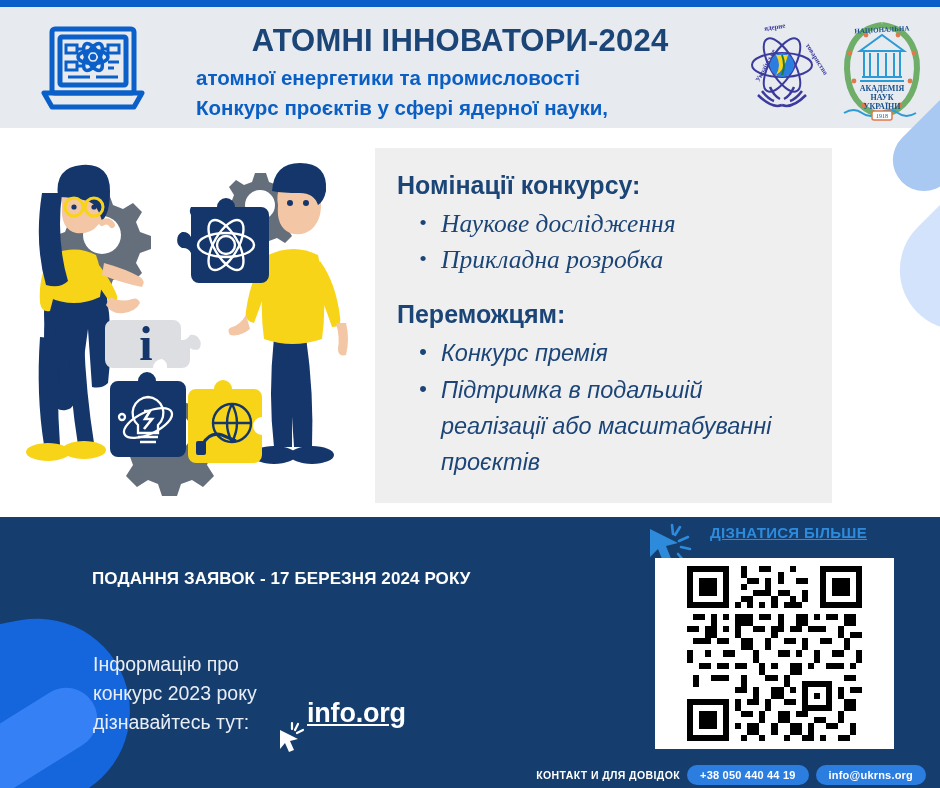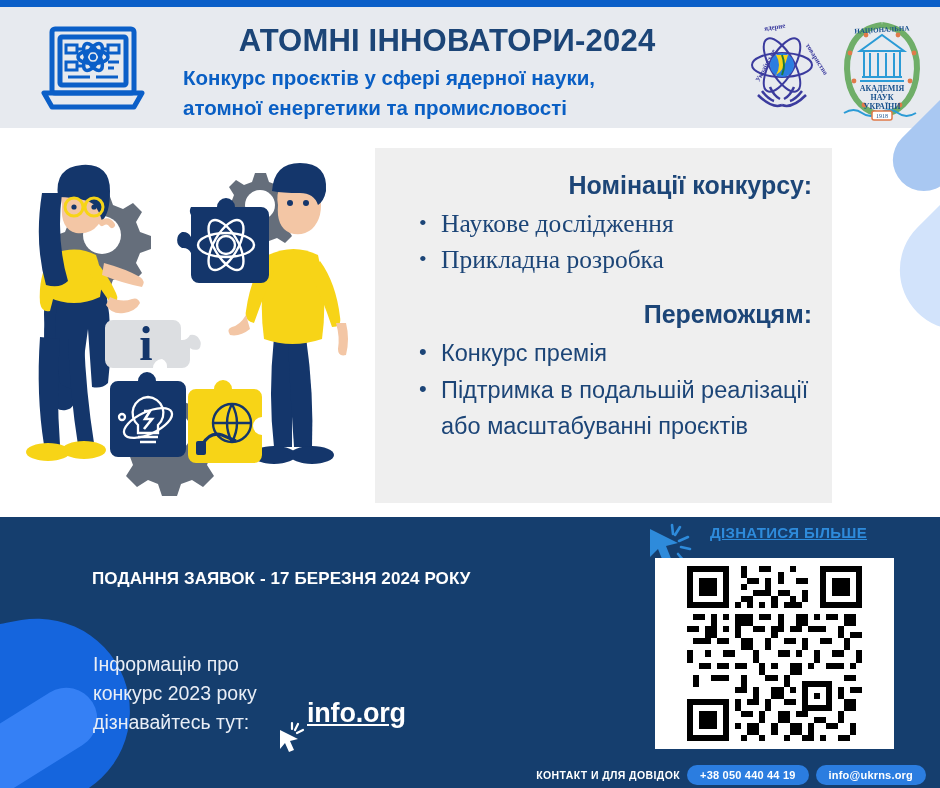--- a/index.html
+++ b/index.html
@@ -33,21 +33,21 @@
     width: 940px; height: 121px;
     background: #e7eaef;
   }
   .header-logo-icon {
     position: absolute;
     left: 38px; top: 14px;
     width: 110px; height: 94px;
   }
   .header-text {
     position: absolute;
-    left: 177px; top: 14px;
+    left: 190px; top: 14px;
     width: 540px;
   }
   .poster-title {
     margin: 0;
     font-size: 31px;
     font-weight: bold;
     letter-spacing: 0.2px;
     color: #1c4577;
     line-height: 40px;
     text-align: center;
@@ -107,27 +107,27 @@
     background: #efefef;
     box-sizing: border-box;
     padding: 22px 20px 10px 22px;
   }
   .panel-heading {
     margin: 0;
     font-size: 25px;
     font-weight: bold;
     color: #1c4577;
     line-height: 30px;
-    text-align: right;
   }
   .panel-heading.second { margin-top: 22px; }
   .panel-list {
     margin: 6px 0 0 0;
     padding-left: 44px;
     list-style: none;
+    font-style: italic;
   }
   .panel-list li {
     position: relative;
     font-family: "Liberation Serif", serif;
     font-size: 25.5px;
     color: #1c4577;
     line-height: 35px;
     margin-bottom: 1px;
   }
   .panel-list li::before {
@@ -292,22 +292,22 @@
           <rect x="70" y="24" width="11" height="8"></rect>
           <path d="M66 28 H70"></path>
           <path d="M70 41 H81 M70 47 H76"></path>
           <path d="M30 56 H52 M58 56 H80"></path>
         </g>
       </svg>
     </div>
 
     <div class="header-text">
       <h1 class="poster-title">АТОМНІ ІННОВАТОРИ-2024</h1>
+      <p class="poster-subtitle">атомної енергетики та промисловості</p>
       <p class="poster-subtitle">Конкурс проєктів у сфері ядерної науки,</p>
-      <p class="poster-subtitle">атомної енергетики та промисловості</p>
     </div>
 
     <div class="org-logos">
 
       <div class="org-logo">
         <svg viewBox="0 0 92 108" width="92" height="108">
           <g stroke="#3b3b9e" fill="none" stroke-width="2">
             <ellipse cx="46" cy="50" rx="30" ry="12"></ellipse>
             <ellipse cx="46" cy="50" rx="30" ry="12" transform="rotate(60 46 50)"></ellipse>
             <ellipse cx="46" cy="50" rx="30" ry="12" transform="rotate(120 46 50)"></ellipse>

